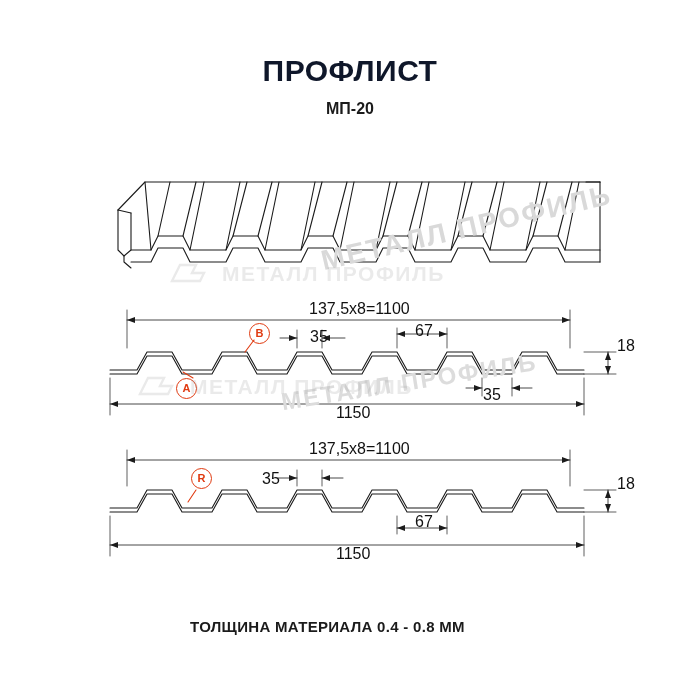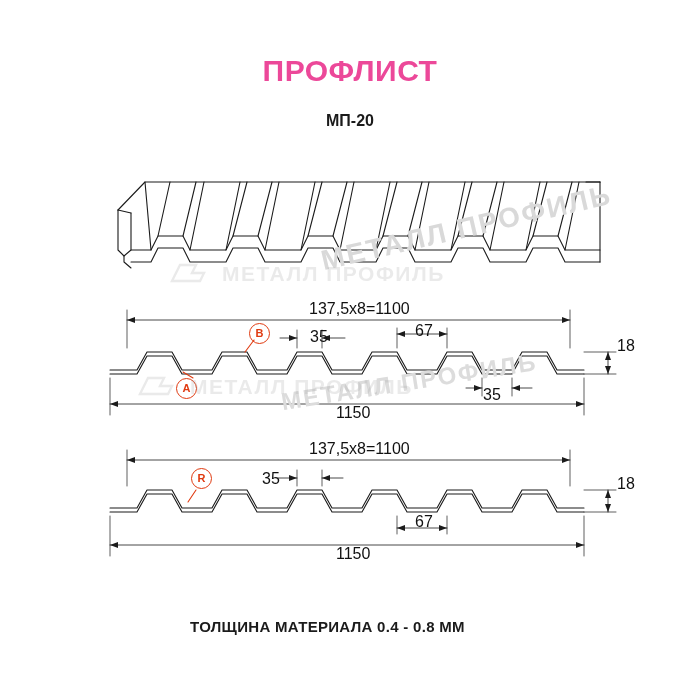--- a/index.html
+++ b/index.html
@@ -25,28 +25,28 @@
     position: absolute;
     top: 54px;
     left: 0;
     width: 700px;
     text-align: center;
   }
   .title {
     font-size: 30px;
     font-weight: bold;
     letter-spacing: 0.5px;
-    color: #ec4899;
+    color: #0f172a;
     line-height: 34px;
   }
   .subtitle {
     font-size: 16px;
     font-weight: bold;
     color: #1b1b1b;
-    margin-top: 24px;
+    margin-top: 12px;
     line-height: 18px;
   }
   .footer-note {
     position: absolute;
     left: 0;
     top: 618px;
     width: 655px;
     text-align: center;
     font-size: 15px;
     font-weight: bold;

